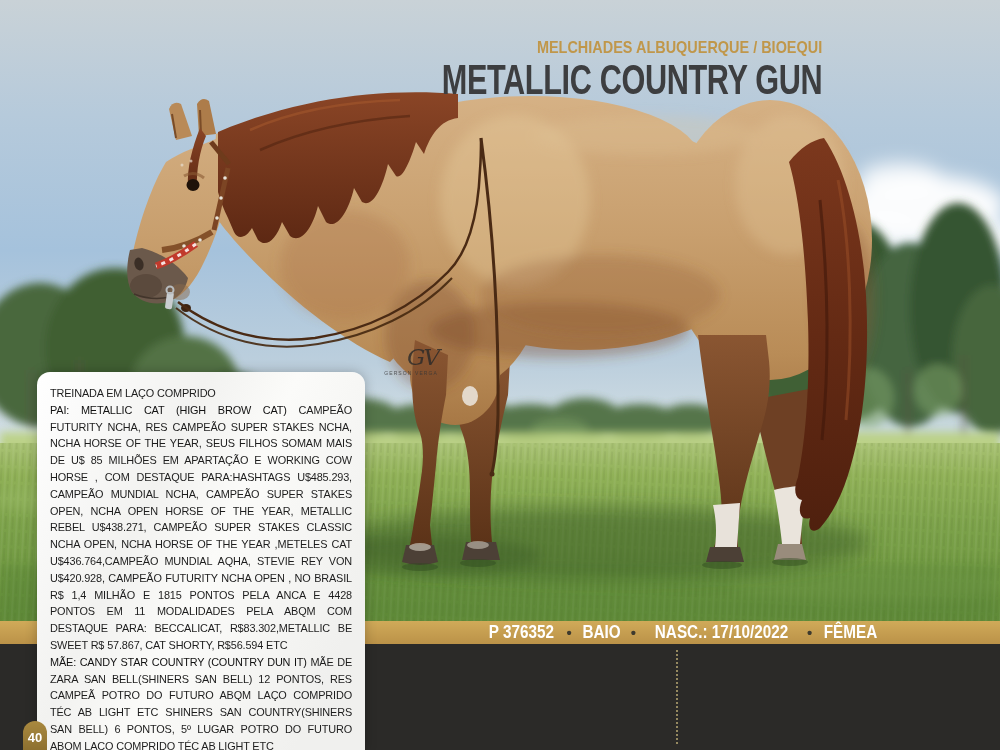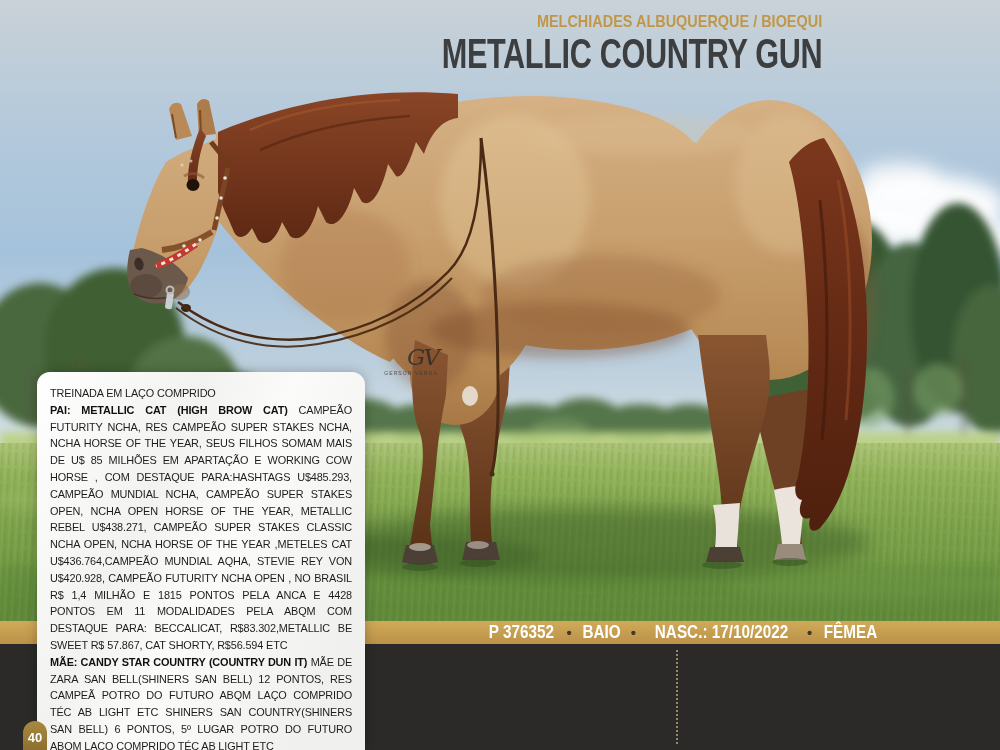--- a/index.html
+++ b/index.html
@@ -1,21 +1,21 @@
 <!DOCTYPE html>
 <html><head>
 <meta charset="utf-8">
 <style>
   html,body{margin:0;padding:0;background:#555;}
   .page{position:relative;width:1000px;height:750px;overflow:hidden;background:#fff;
         font-family:"Liberation Sans",sans-serif;margin:0 auto;}
   .photo{position:absolute;left:0;top:0;width:1000px;height:622px;}
 
   
-  .header{position:absolute;top:12px;right:178px;text-align:right;z-index:5;}
+  .header{position:absolute;top:38px;right:178px;text-align:right;z-index:5;}
   .breeder{color:#c0974a;font-weight:700;font-size:17px;white-space:nowrap;
            transform:scaleX(.85);transform-origin:right center;}
   .horse-title{color:#3d3e40;font-weight:700;font-size:42px;line-height:1.0;white-space:nowrap;
            letter-spacing:-.5px;transform:scaleX(.73);transform-origin:right center;margin-top:1px;}
 
   
   .lote{position:absolute;left:862px;top:17px;width:80px;height:75px;border-radius:14px;z-index:6;
         background:radial-gradient(ellipse at 50% 38%,#9c6434 0%,#7d4b21 45%,#5e3312 78%,#4a270d 100%);
         box-shadow:inset 0 0 0 2px #371d06,inset 0 0 0 4px #6d4a24,
                    inset 0 8px 12px rgba(255,255,255,.14),inset 0 -8px 12px rgba(0,0,0,.4),
@@ -33,21 +33,21 @@
   .lote-number{text-align:center;color:#fff;font-weight:700;font-size:38px;line-height:.95;
         letter-spacing:-1px;text-shadow:0 2px 3px rgba(0,0,0,.45);transform:scaleX(.92);}
 
   
   .infobox{position:absolute;left:37px;top:372px;width:328px;height:378px;z-index:4;
         background:linear-gradient(115deg,#ffffff 0%,#f2f2f0 34%,#fbfbf9 52%,#f0f0ee 86%);
         border-radius:13px 13px 0 0;box-shadow:0 0 12px rgba(0,0,0,.25);}
   .infobox-inner{padding:13px 13px 0 13px;font-size:10.9px;line-height:16.8px;color:#1d1d1d;
         text-align:justify;letter-spacing:-.15px;}
   .infobox-inner p{margin:0;}
-  .infobox-inner b{font-weight:700;color:#111;}
+  .infobox-inner b{font-weight:400;color:#111;}
 
   
   .goldbar{position:absolute;left:0;top:621px;width:1000px;height:23px;z-index:2;
         background:linear-gradient(#d0aa59,#bb9248);}
   .goldbar-text{position:absolute;left:365px;right:0;top:621px;height:23px;z-index:3;
         display:flex;align-items:center;justify-content:center;gap:7px;
         color:#fff;font-weight:700;font-size:18px;white-space:nowrap;}
   .goldbar-text .seg{display:inline-block;transform:scaleX(.85);}
   .goldbar-text .dot{color:#3e3a2e;font-size:15px;transform:none;}
 

